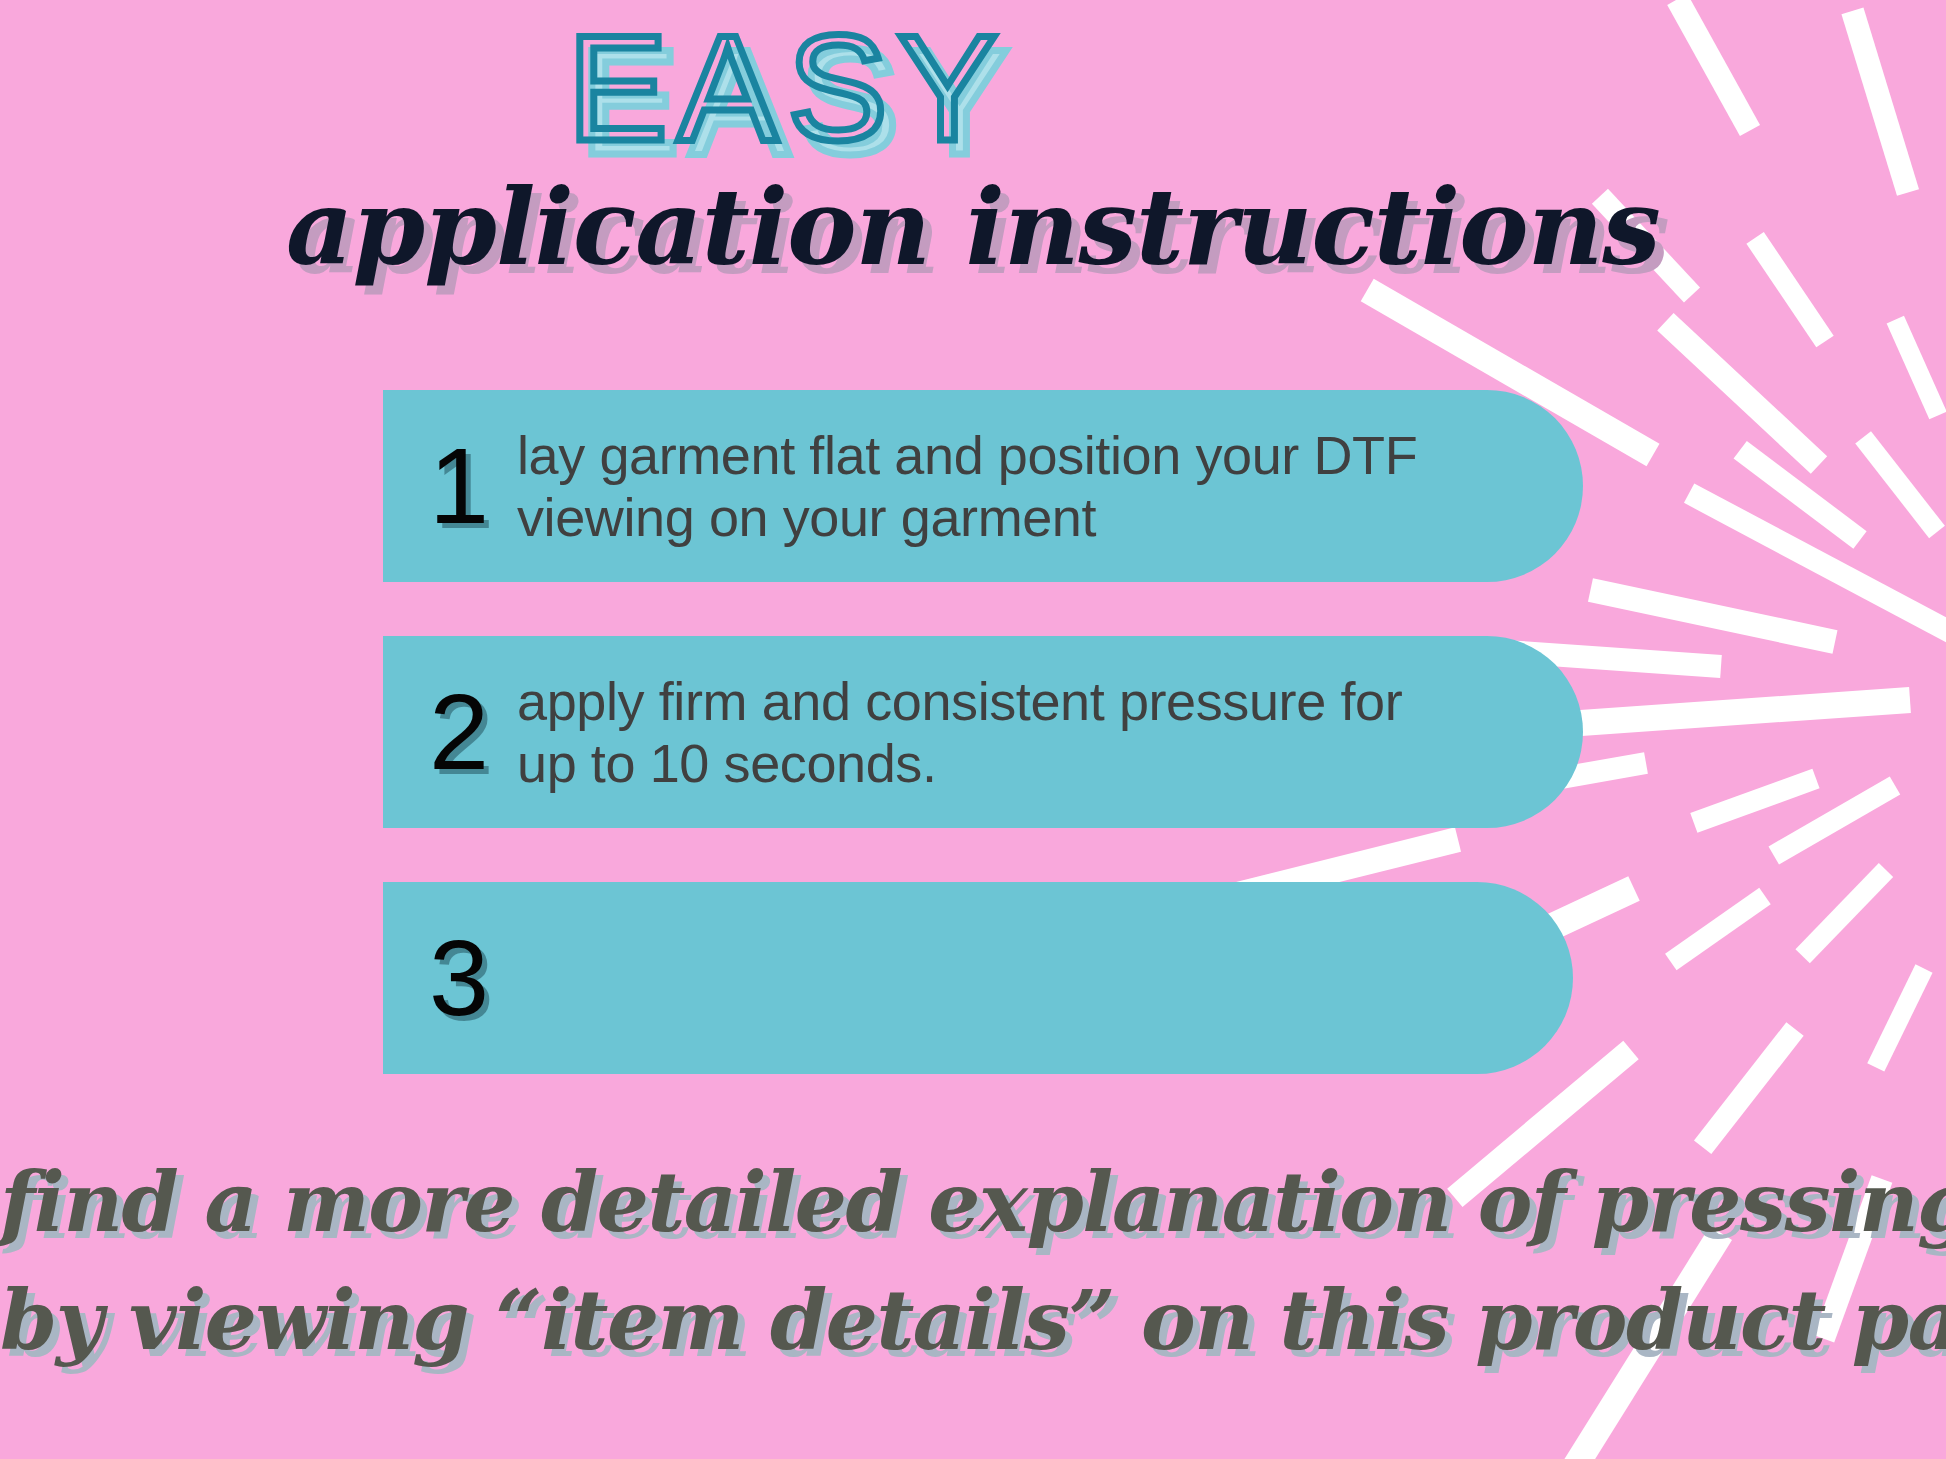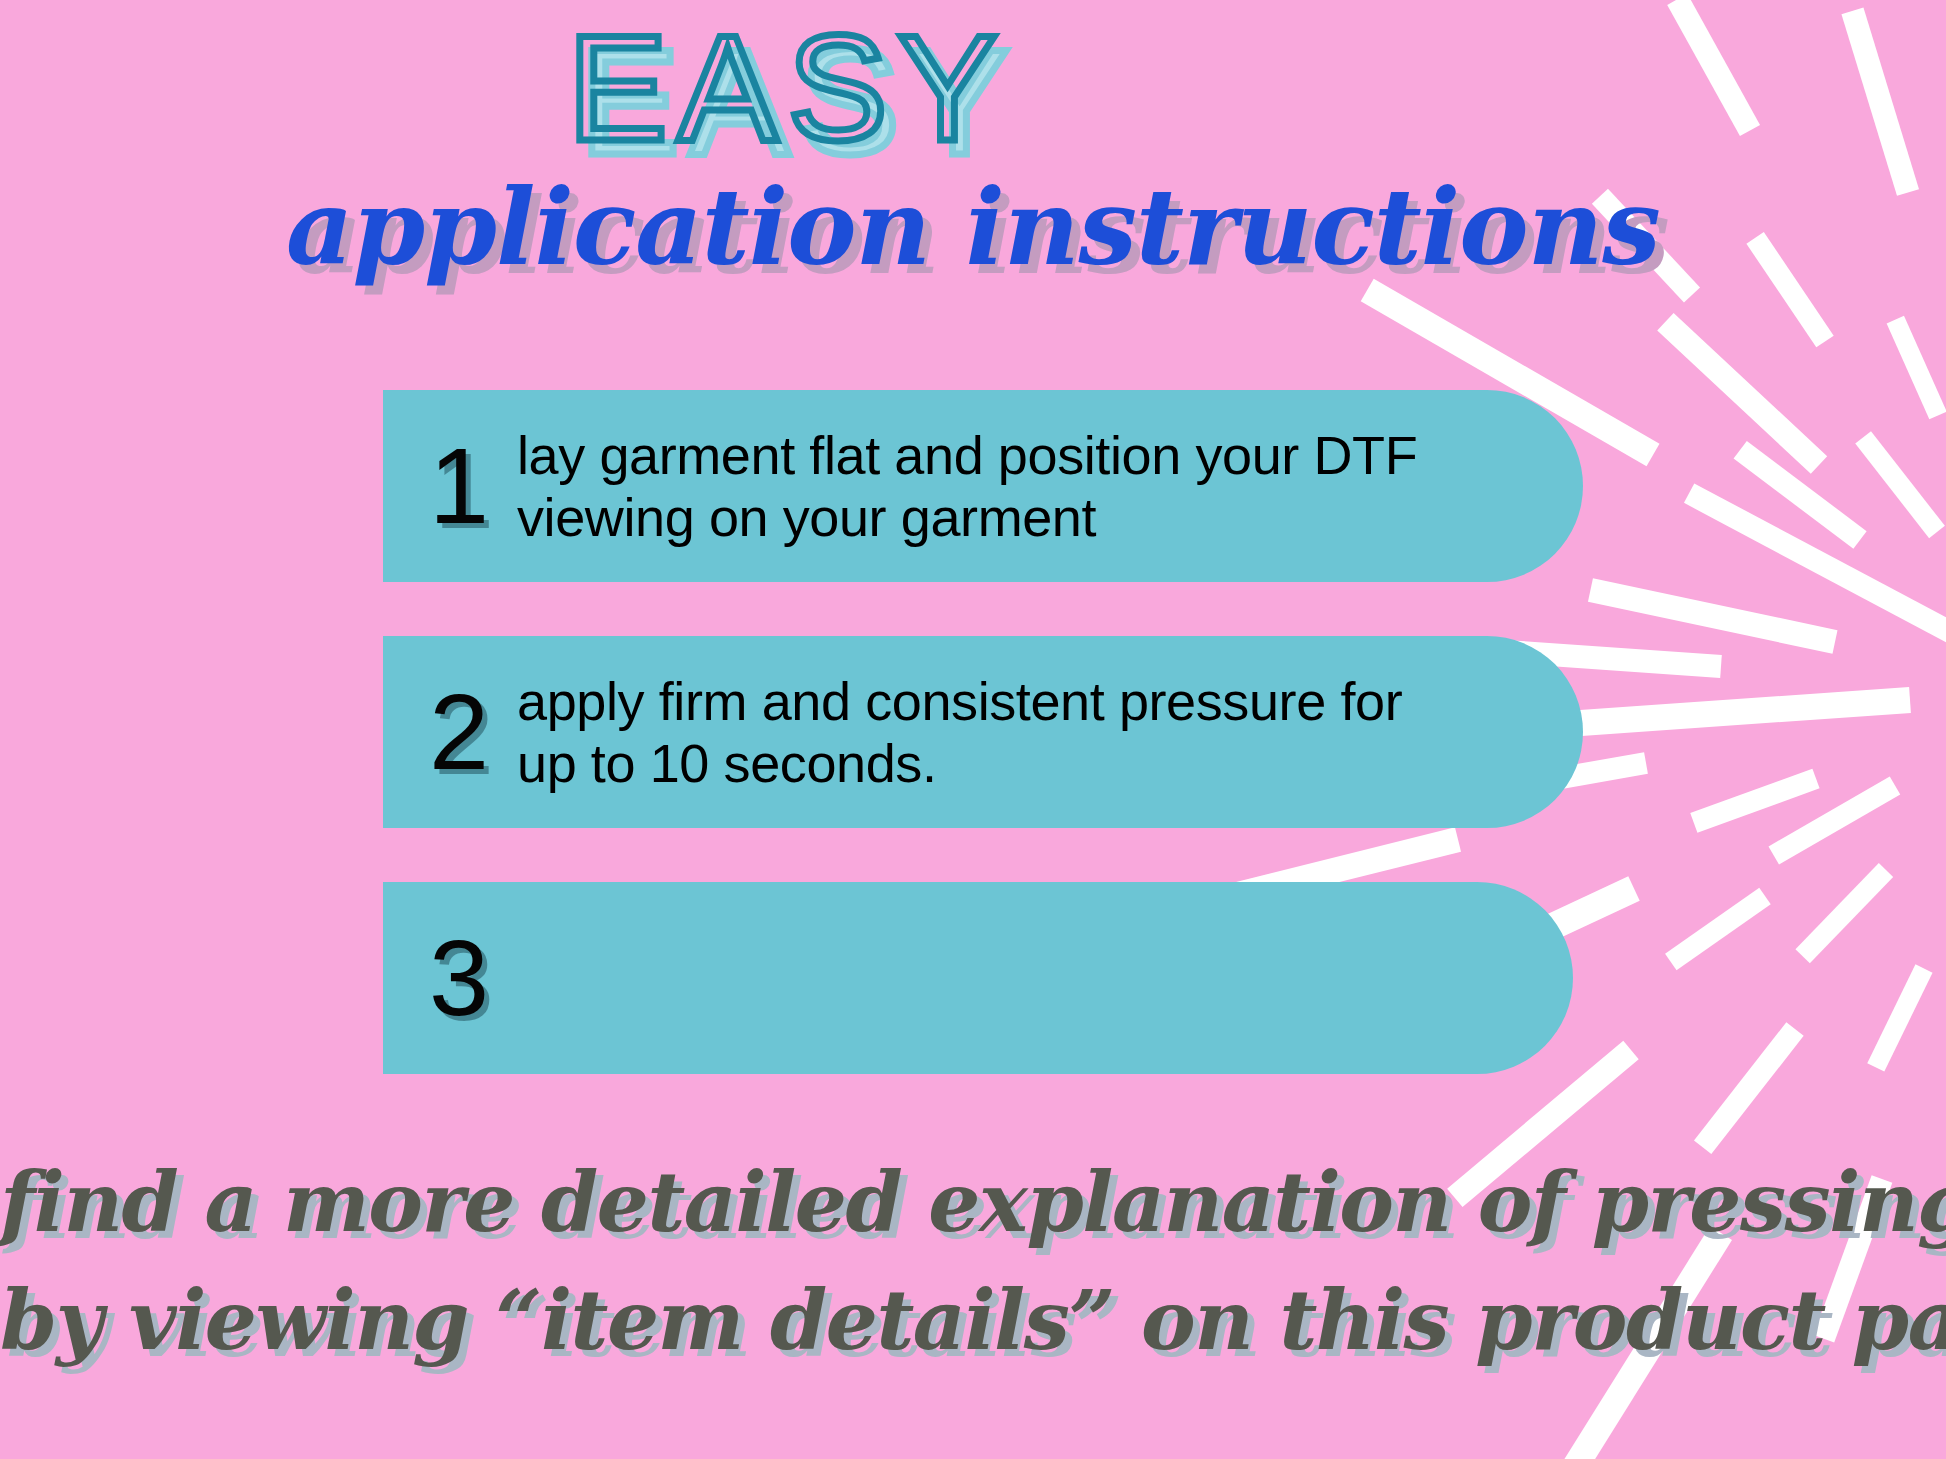--- a/index.html
+++ b/index.html
@@ -72,21 +72,21 @@
     position: absolute;
     left: 0;
     top: 168px;
     width: 1946px;
     text-align: center;
     font-family: "DejaVu Serif", serif;
     font-style: italic;
     font-weight: bold;
     font-size: 104px;
     line-height: 120px;
-    color: #1d4ed8;
+    color: #0f172a;
     text-shadow: 9px 9px 0 #c49cc0;
     white-space: nowrap;
     letter-spacing: -1px;
   }
 
   
   .step {
     position: absolute;
     left: 383px;
     background: #6cc5d4;
@@ -109,21 +109,21 @@
     padding-left: 40px;
     padding-right: 22px;
     text-align: center;
     min-width: 72px;
   }
   .step-body {
     flex: 1 1 auto;
     font-family: "Liberation Sans", sans-serif;
     font-size: 54px;
     line-height: 62px;
-    color: #000000;
+    color: #404040;
     padding-right: 24px;
     letter-spacing: -0.4px;
   }
   .step-body .ln { display: block; white-space: nowrap; }
 
   
   #footer {
     position: absolute;
     left: 0;
     top: 1143px;

